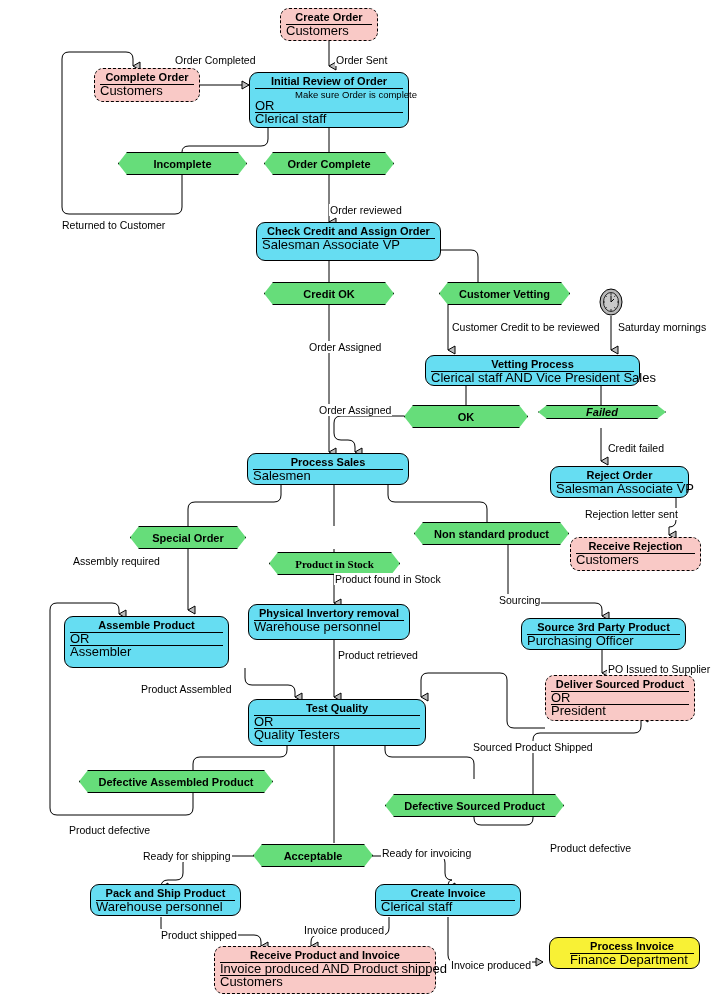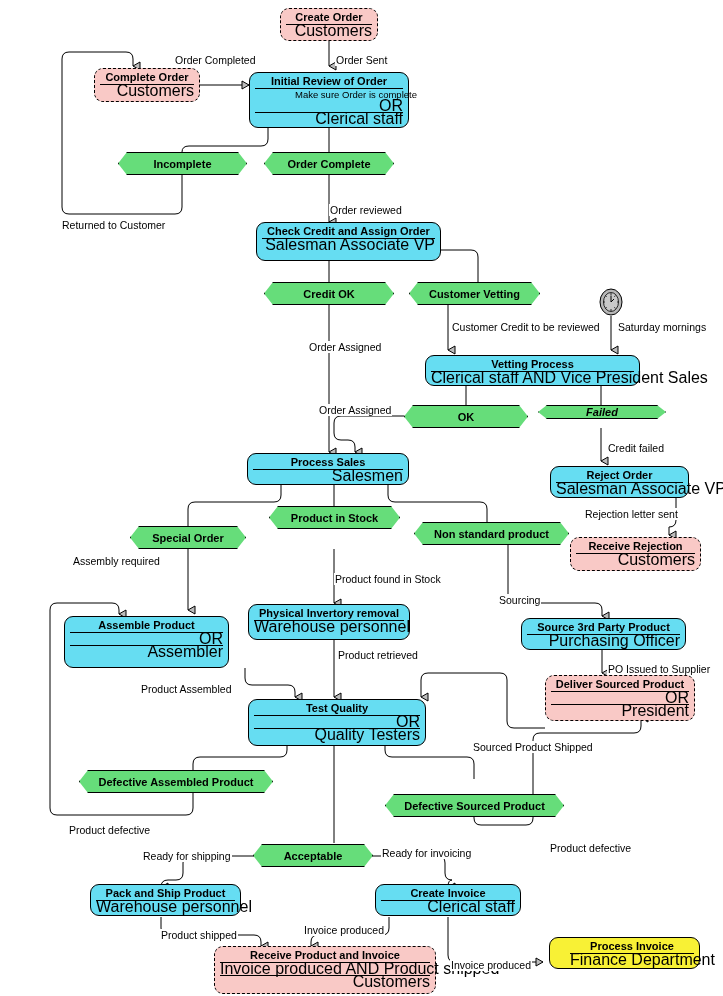--- a/index.html
+++ b/index.html
@@ -39,24 +39,24 @@
     font-weight: bold;
     font-size: 11px;
     line-height: 13px;
     text-align: center;
     color: #000;
     border-bottom: 1px solid #000;
     padding-bottom: 0px;
     white-space: nowrap;
   }
   .node .sub {
-    font-size: 16px;
+    font-size: 13px;
     line-height: 12px;
     color: #000;
-    text-align: right;
+    text-align: left;
     white-space: nowrap;
   }
   .node .sub.ruled {
     border-bottom: 1px solid #000;
   }
   .node .cond {
     font-size: 9.5px;
     line-height: 11px;
     color: #000;
     text-align: left;
@@ -231,21 +231,21 @@
 
   <div class="node fn-process" style="left:256px; top:222px; width:185px; height:39px;">
     <div class="ttl">Check Credit and Assign Order</div>
     <div class="sub">Salesman Associate VP</div>
   </div>
 
   <div class="event" style="left:264px; top:282px; width:130px; height:23px;">
     <span class="elabel">Credit OK</span>
   </div>
 
-  <div class="event" style="left:409px; top:282px; width:131px; height:23px;">
+  <div class="event" style="left:439px; top:282px; width:131px; height:23px;">
     <span class="elabel">Customer Vetting</span>
   </div>
 
   <div class="clock" style="left:598px; top:288px;">
     <svg width="26" height="28" viewBox="0 0 26 28">
       <ellipse cx="13" cy="14" rx="11" ry="13" fill="#b7b7b7" stroke="#000" stroke-width="1"></ellipse>
       <ellipse cx="13" cy="14" rx="7.5" ry="9.5" fill="#c9c9c9" stroke="#000" stroke-width="0.8"></ellipse>
       <g stroke="#000" stroke-width="0.8">
         <line x1="13" y1="5" x2="13" y2="7"></line>
         <line x1="13" y1="21" x2="13" y2="23"></line>
@@ -286,21 +286,21 @@
 
   <div class="node fn-process" style="left:247px; top:453px; width:162px; height:32px;">
     <div class="ttl">Process Sales</div>
     <div class="sub">Salesmen</div>
   </div>
 
   <div class="event" style="left:130px; top:526px; width:116px; height:23px;">
     <span class="elabel">Special Order</span>
   </div>
 
-  <div class="event" style="left:269px; top:506px; width:131px; height:23px;">
+  <div class="event" style="left:269px; top:552px; width:131px; height:23px;font-family:Liberation Serif, serif;">
     <span class="elabel">Product in Stock</span>
   </div>
 
   <div class="event" style="left:414px; top:522px; width:155px; height:23px;">
     <span class="elabel">Non standard product</span>
   </div>
 
   <div class="node fn-process" style="left:64px; top:616px; width:165px; height:52px;">
     <div class="ttl">Assemble Product</div>
     <div class="sub ruled">OR</div>

